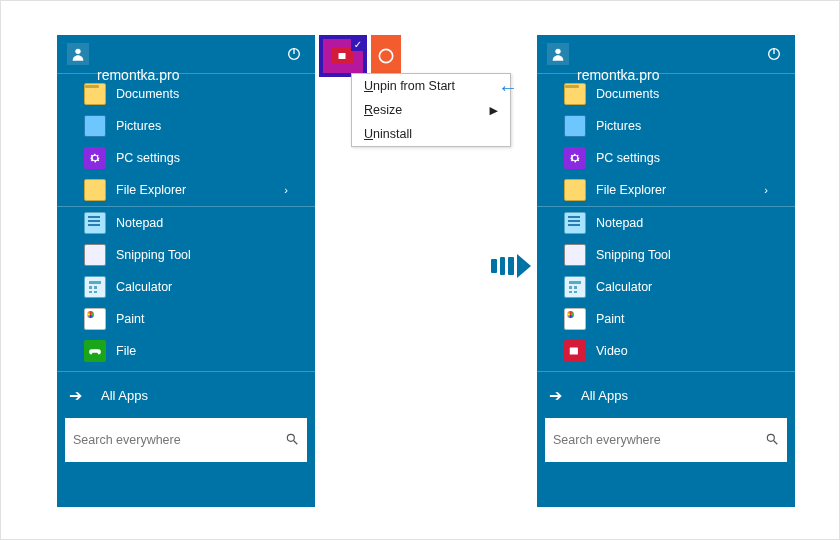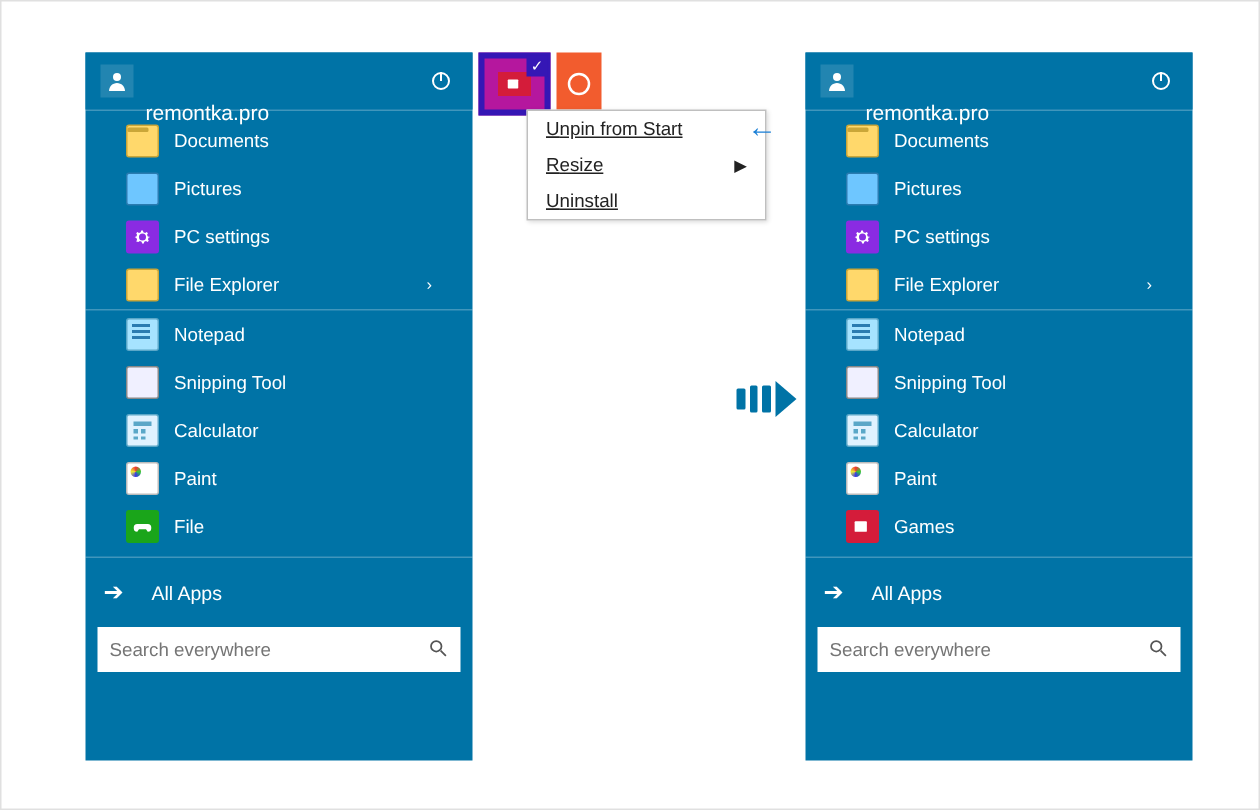--- a/index.html
+++ b/index.html
@@ -78,21 +78,21 @@
   .vid svg{width:14px;height:14px;fill:#fff;}
 
   .allapps {
     display:flex; align-items:center; height:34px; padding:0 12px; cursor:pointer;
     margin-top: 6px;
   }
   .allapps .arr { width:22px; margin-right:10px; font-size:16px;}
   .search {
     display:flex; align-items:center;
     background:#fff; color:#555;
-    height:30px; margin:6px 8px 8px 8px; padding:0 8px;
+    height:44px; margin:6px 8px 8px 8px; padding:0 8px;
   }
   .search input {
     flex:1; border:none; outline:none; font-size:12.5px; color:#333; background:transparent;
   }
   .search .mag { color:#555; }
 
   
   .tiles {
     position:absolute; left:318px; top:34px; display:flex; gap:4px;
   }
@@ -105,21 +105,21 @@
   .tile-b svg{width:20px;height:20px;stroke:#fff;fill:none;stroke-width:2;}
 
   
   .ctx {
     position:absolute; left:350px; top:72px;
     width:160px; background:#fff; color:#222;
     border:1px solid #bfbfbf; box-shadow:1px 1px 3px rgba(0,0,0,0.15);
     font-size:12.5px;
   }
   .ctx .ci { padding:5px 12px; display:flex; align-items:center; cursor:pointer;}
-  .ctx .ci .t { flex:1;text-decoration:underline; }
+  .ctx .ci .t { flex:1; }
   .ctx .ci .sub { font-size:11px; }
 
   .ann-arrow {
     position:absolute; left:497px; top:73px; color:#1a7fd6; font-size:20px; font-weight:bold;
   }
 
   
   .big-arrow {
     position:absolute; left:490px; top:250px; width:40px; height:30px;
     display:flex; align-items:center;
@@ -306,21 +306,21 @@
         <div class="ico pnt"></div>
         <div class="lbl">Paint</div>
       </div>
       <div class="item">
         <div class="ico vid">
           <svg viewBox="0 0 24 24">
             <rect x="3" y="6" width="14" height="12" rx="1"></rect>
             <polygon points="10,10 10,14 14,12" fill="#fff"></polygon>
           </svg>
         </div>
-        <div class="lbl">Games</div>
+        <div class="lbl">Video</div>
       </div>
     </div>
   <div class="sep"></div>
   <div class="allapps">
     <span class="arr">➔</span>
     <span>All Apps</span>
   </div>
   <div class="search">
     <input placeholder="Search everywhere" style="">
     <span class="mag">

